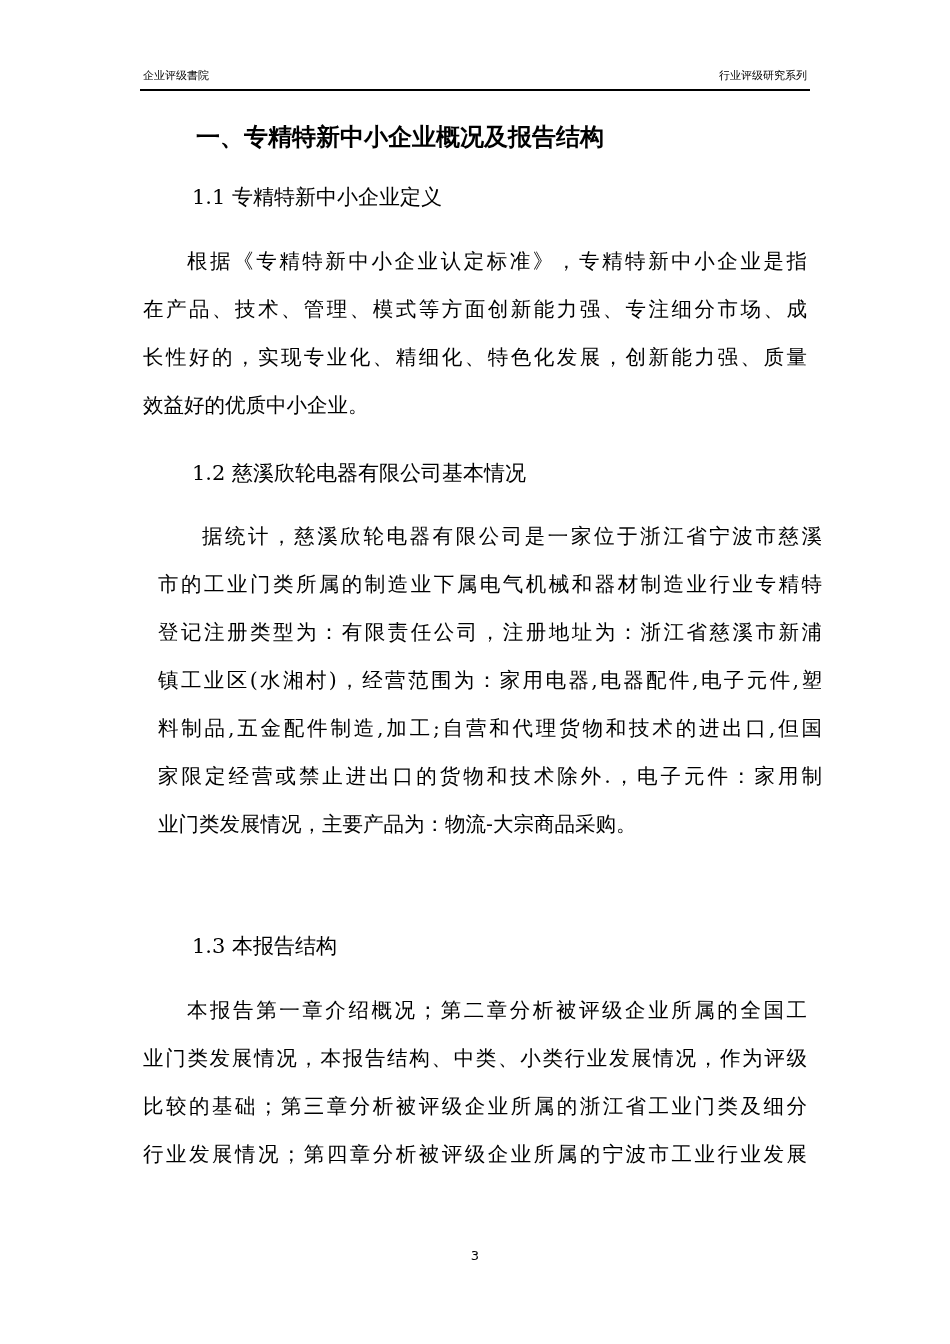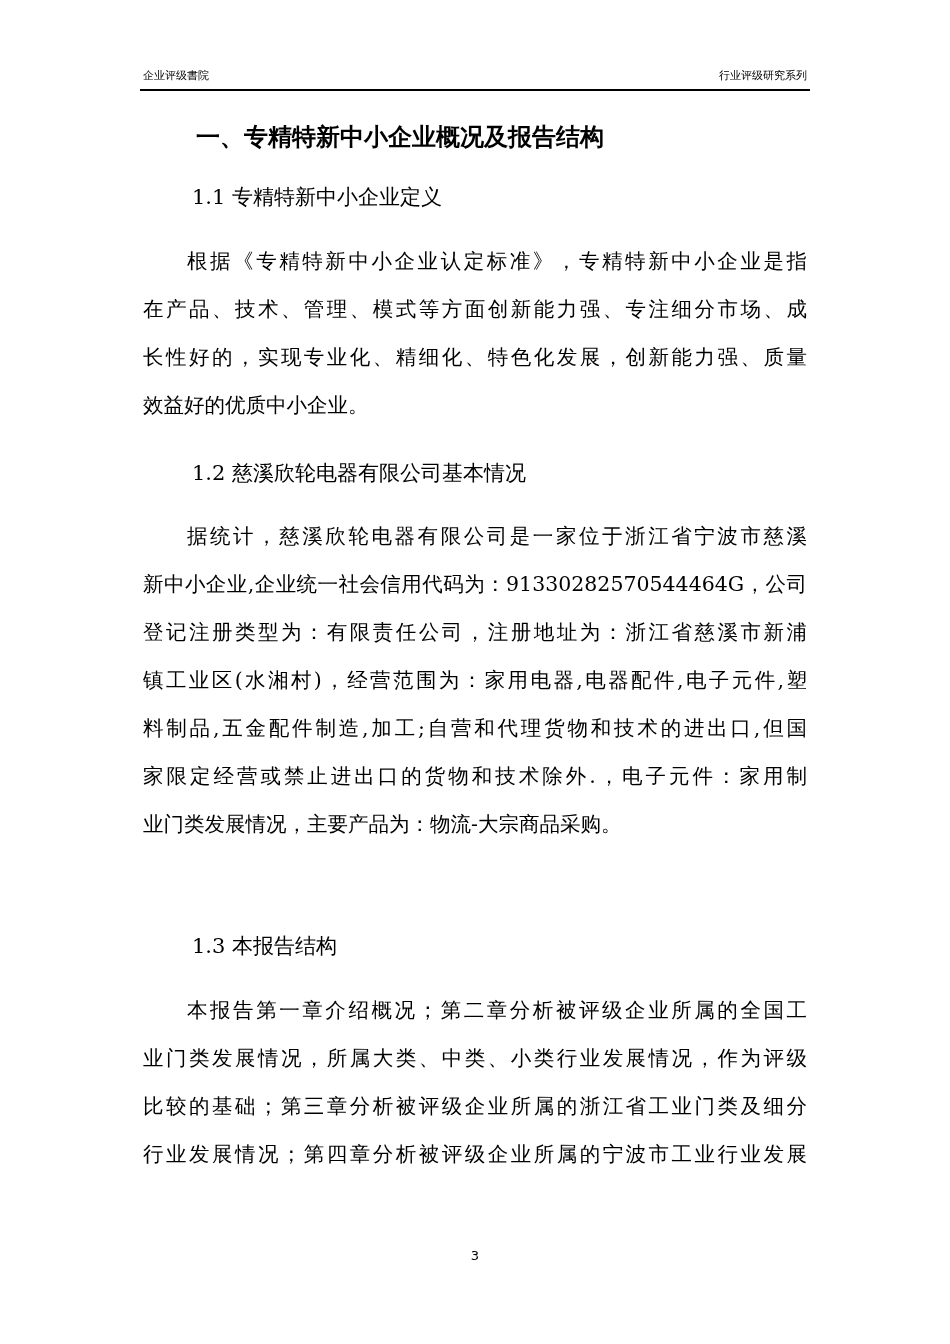--- a/index.html
+++ b/index.html
@@ -31,31 +31,31 @@
 
 <div class="h2" style="top:183px;">1.1 专精特新中小企业定义</div>
 <div class="para" style="top:237px;">
   <div class="line indent">根据《专精特新中小企业认定标准》，专精特新中小企业是指</div>
   <div class="line">在产品、技术、管理、模式等方面创新能力强、专注细分市场、成</div>
   <div class="line">长性好的，实现专业化、精细化、特色化发展，创新能力强、质量</div>
   <div class="line last">效益好的优质中小企业。</div>
 </div>
 
 <div class="h2" style="top:459px;">1.2 慈溪欣轮电器有限公司基本情况</div>
-<div class="para" style="top:512px;">
+<div class="para" style="top:512px;margin-left:15px;">
   <div class="line indent">据统计，慈溪欣轮电器有限公司是一家位于浙江省宁波市慈溪</div>
-  <div class="line">新中小企业,企业统一社会信用代码为：91330282570544464G，公司</div>
+  <div class="line">市的工业门类所属的制造业下属电气机械和器材制造业行业专精特</div>
   <div class="line">登记注册类型为：有限责任公司，注册地址为：浙江省慈溪市新浦</div>
   <div class="line">镇工业区(水湘村)，经营范围为：家用电器,电器配件,电子元件,塑</div>
   <div class="line">料制品,五金配件制造,加工;自营和代理货物和技术的进出口,但国</div>
   <div class="line">家限定经营或禁止进出口的货物和技术除外.，电子元件：家用制</div>
   <div class="line last">业门类发展情况，主要产品为：物流-大宗商品采购。</div>
 </div>
 
 <div class="h2" style="top:932px;">1.3 本报告结构</div>
 <div class="para" style="top:986px;">
   <div class="line indent">本报告第一章介绍概况；第二章分析被评级企业所属的全国工</div>
-  <div class="line">业门类发展情况，所属大类、中类、小类行业发展情况，作为评级</div>
+  <div class="line">业门类发展情况，本报告结构、中类、小类行业发展情况，作为评级</div>
   <div class="line">比较的基础；第三章分析被评级企业所属的浙江省工业门类及细分</div>
   <div class="line">行业发展情况；第四章分析被评级企业所属的宁波市工业行业发展</div>
 </div>
 
 <div class="page-num">3</div>
 
 </body></html>

